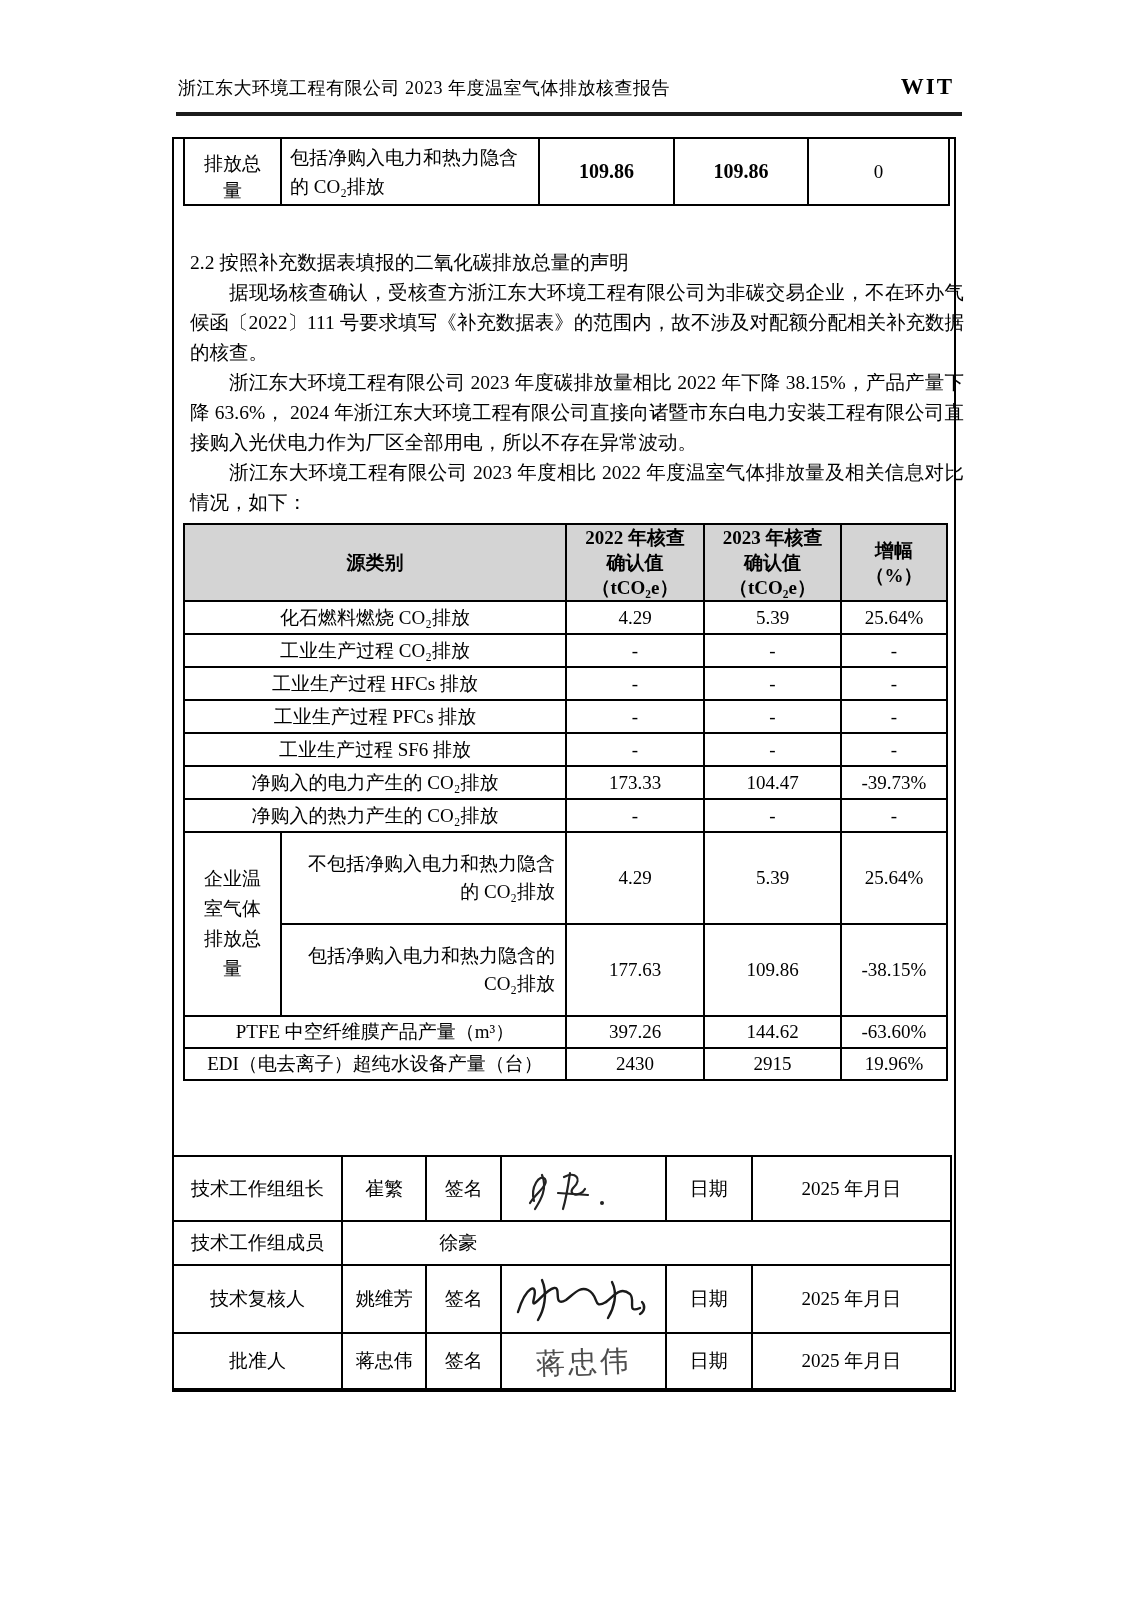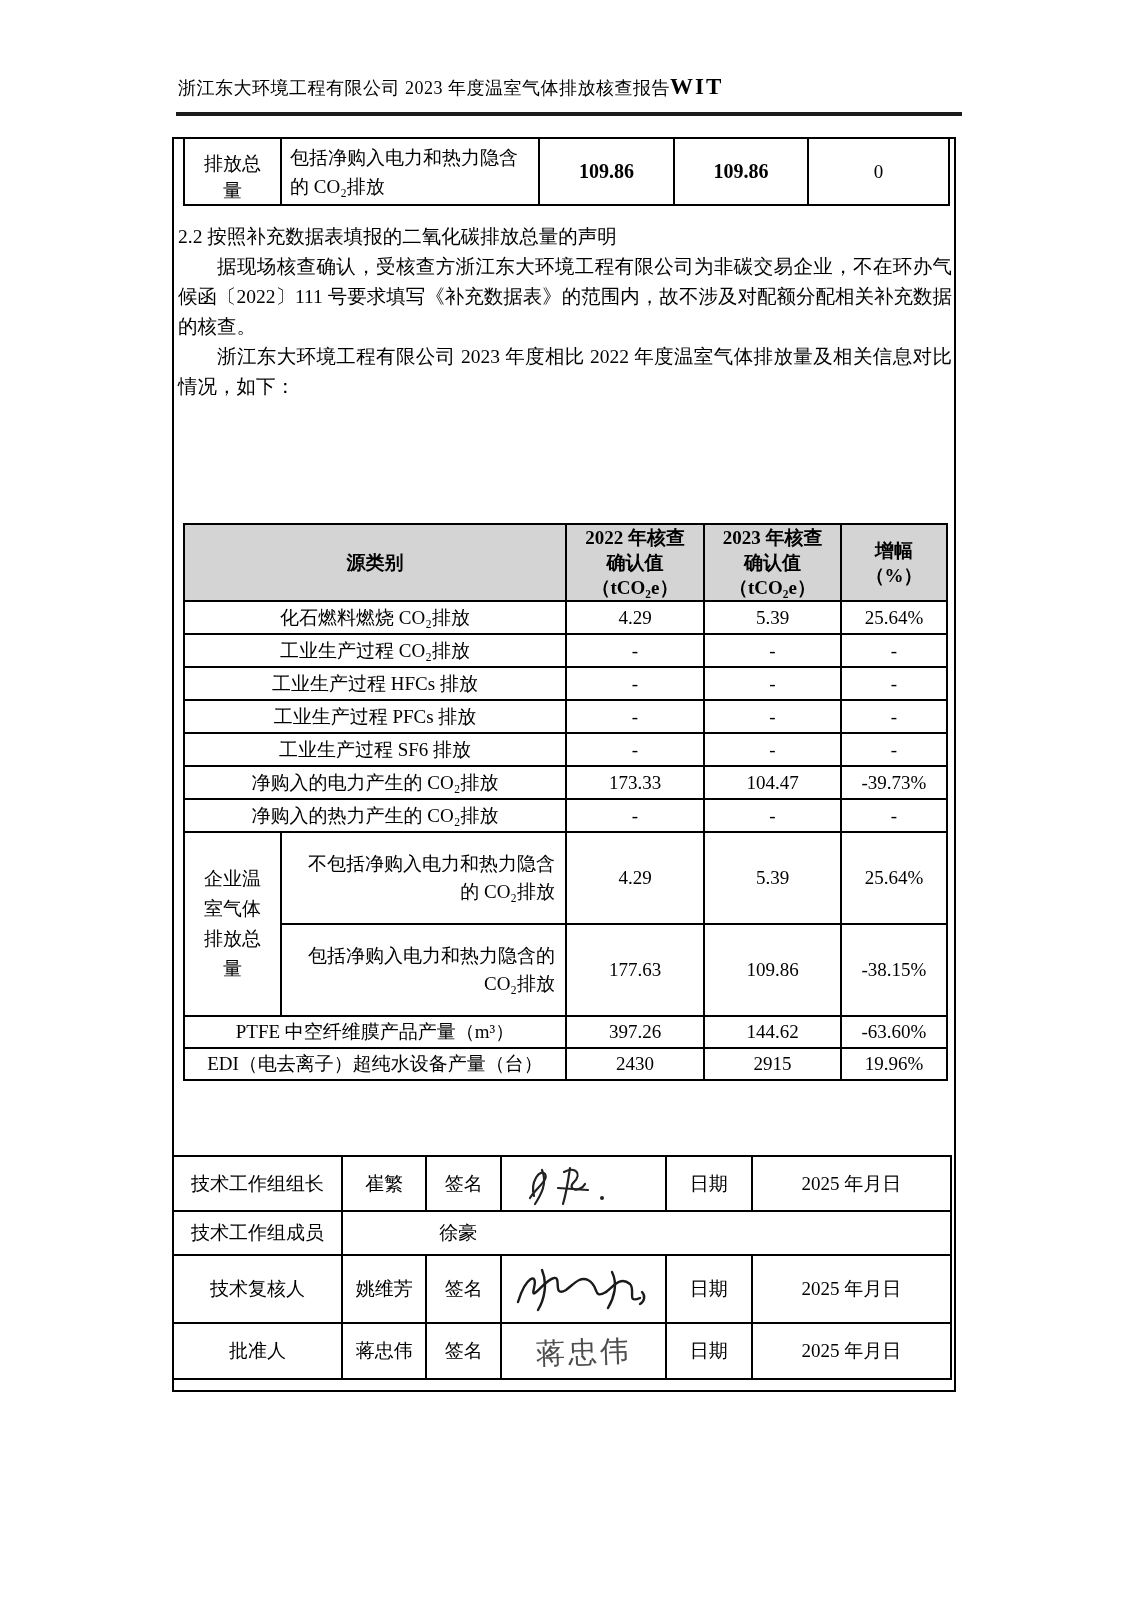--- a/index.html
+++ b/index.html
@@ -4,21 +4,21 @@
 <style>
   * { margin:0; padding:0; box-sizing:border-box; }
   html,body { background:#ffffff; }
   .page {
     position:relative; width:1131px; height:1600px; background:#ffffff;
     font-family:"Liberation Serif","DejaVu Serif",serif; color:#000;
     overflow:hidden;
   }
   .doc-header {
     position:absolute; left:178px; top:74px; width:776px;
-    display:flex; align-items:baseline;
+    display:flex; justify-content:space-between; align-items:baseline;
   }
   .doc-title { font-size:18px; letter-spacing:0.5px; }
   .doc-logo  { font-size:23px; letter-spacing:2px; font-weight:600; }
   .header-rule {
     position:absolute; left:176px; top:112px; width:786px; height:4px;
     background:#1c1c1c;
   }
   .frame {
     position:absolute; left:172px; top:137px; width:784px; height:1255px;
     border:2px solid #000;
@@ -28,42 +28,42 @@
   td, th { border:2px solid #000; font-weight:normal; }
 
   
   .carryover { position:absolute; left:9px; top:-2px; }
   .carryover td { height:61px; text-align:center; vertical-align:middle; font-size:19px; }
   .carryover .rowlabel span { display:inline-block; max-width:3.2em; line-height:27px;margin-top:11px; }
   .carryover .desc { text-align:left; padding:2px 8px; line-height:29px; }
   .carryover .num { font-weight:bold; font-size:20px; }
 
   
-  .textblock { position:absolute; left:4px; width:774px; text-align:justify; }
+  .textblock { position:absolute; left:16px; width:774px; text-align:justify;margin-top:26px; }
   .blockA { top:83px;  font-size:19.5px; line-height:30px; }
   .blockB { top:891px; font-size:19.5px; line-height:32px; }
   .textblock p.indent { text-indent:2em; }
 
   
   .cmp { position:absolute; left:9px; top:384px; font-size:19px; }
   .cmp th {
     background:#d4d4d4; font-weight:bold; height:77px;
     text-align:center; vertical-align:middle; line-height:25px;
   }
   .cmp th span { display:block; }
   .cmp td { text-align:center; vertical-align:middle; height:33px; line-height:22px; }
   .cmp .dbl td { height:60px; }
   .cmp td.gdesc { text-align:right; padding:17px 10px; line-height:28px; }
   .cmp td.glabel span { display:inline-block; max-width:3.1em; line-height:30px; text-align:center; }
   .cmp tr.prod td { height:32px; }
 
   
   .sig { position:absolute; left:-2px; top:1016px; font-size:19px; }
   .sig td { text-align:center; vertical-align:middle; }
-  .sig tr.r1 td { height:55px;margin-left:33px; }
+  .sig tr.r1 td { height:65px;margin-left:33px; }
   .sig tr.r2 td { height:44px; }
   .sig tr.r3 td { height:68px; }
   .sig tr.r4 td { height:56px; }
   .sig td.member { text-align:left; padding-left:96px; }
   .sig .ink { display:block; margin:0 auto; }
 </style>
 </head>
 <body>
 
 <div class="page">
@@ -91,20 +91,21 @@
         <td class="num">109.86</td>
         <td class="num">109.86</td>
         <td>0</td>
       </tr>
     </tbody>
       </table>
 
     <div class="textblock blockA">
       <p>2.2 按照补充数据表填报的二氧化碳排放总量的声明</p>
       <p class="indent">据现场核查确认，受核查方浙江东大环境工程有限公司为非碳交易企业，不在环办气候函〔2022〕111 号要求填写《补充数据表》的范围内，故不涉及对配额分配相关补充数据的核查。</p>
+      <p class="indent">浙江东大环境工程有限公司 2023 年度碳排放量相比 2022 年下降 38.15%，产品产量下降 63.6%， 2024 年浙江东大环境工程有限公司直接向诸暨市东白电力安装工程有限公司直接购入光伏电力作为厂区全部用电，所以不存在异常波动。</p>
       <p class="indent">浙江东大环境工程有限公司 2023 年度相比 2022 年度温室气体排放量及相关信息对比情况，如下：</p>
     </div>
 
     <table class="cmp">
       <colgroup>
           <col style="width:97px">
           <col style="width:285px">
           <col style="width:138px">
           <col style="width:137px">
           <col style="width:106px">

